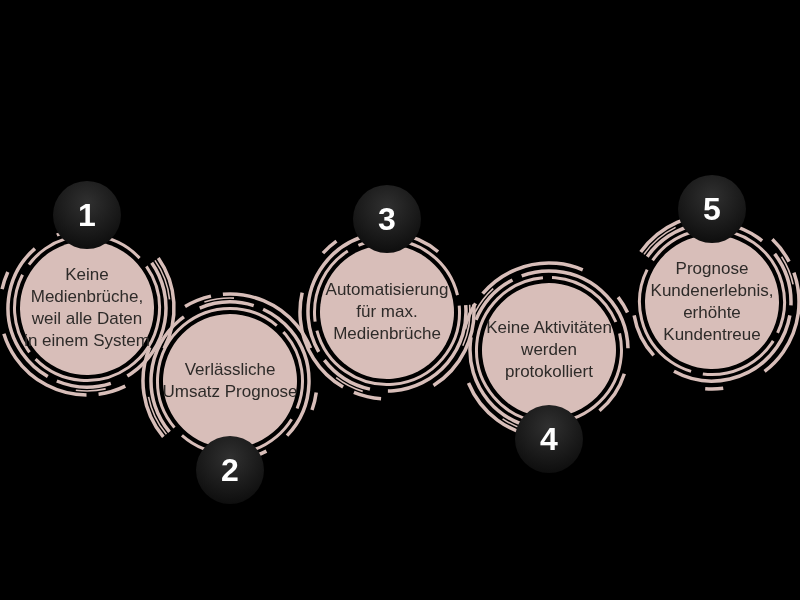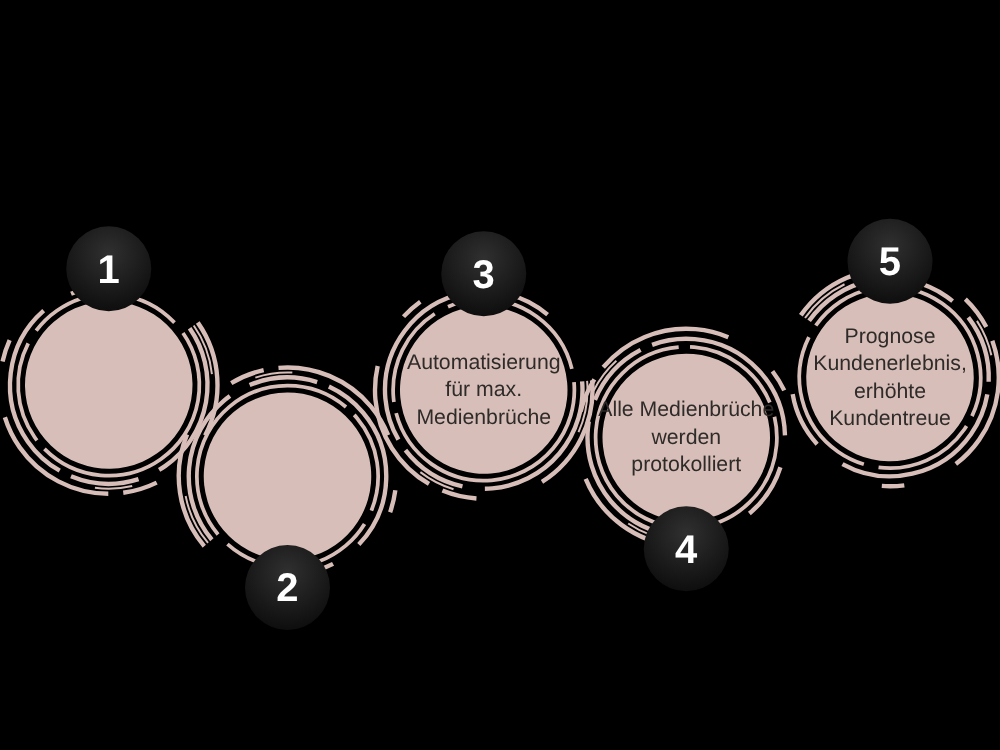--- a/index.html
+++ b/index.html
@@ -92,45 +92,51 @@
     </g>
   </defs>
 </svg>
 
 <div class="stage">
 
   <div class="item item-1">
     <svg class="rings" viewBox="0 0 200 200">
       <use href="#ringset" transform="rotate(-35 100 100)"></use>
     </svg>
+    <div class="label">Keine
+Medienbrüche,
+weil alle Daten
+in einem System</div>
     <div class="badge badge-top">1</div>
   </div>
 
   <div class="item item-2">
     <svg class="rings" viewBox="0 0 200 200">
       <use href="#ringset" transform="rotate(140 100 100)"></use>
     </svg>
+    <div class="label">Verlässliche
+Umsatz Prognose</div>
     <div class="badge badge-bottom">2</div>
   </div>
 
   <div class="item item-3">
     <svg class="rings" viewBox="0 0 200 200">
       <use href="#ringset" transform="rotate(-5 100 100)"></use>
     </svg>
     <div class="label">Automatisierung
 für max.
 Medienbrüche</div>
     <div class="badge badge-top">3</div>
   </div>
 
   <div class="item item-4">
     <svg class="rings" viewBox="0 0 200 200">
       <use href="#ringset" transform="rotate(95 100 100)"></use>
     </svg>
-    <div class="label">Alle Medienbrüche
+    <div class="label">Keine Aktivitäten
 werden
 protokolliert</div>
     <div class="badge badge-bottom">4</div>
   </div>
 
   <div class="item item-5">
     <svg class="rings" viewBox="0 0 200 200">
       <use href="#ringset" transform="rotate(215 100 100)"></use>
     </svg>
     <div class="label">Prognose

